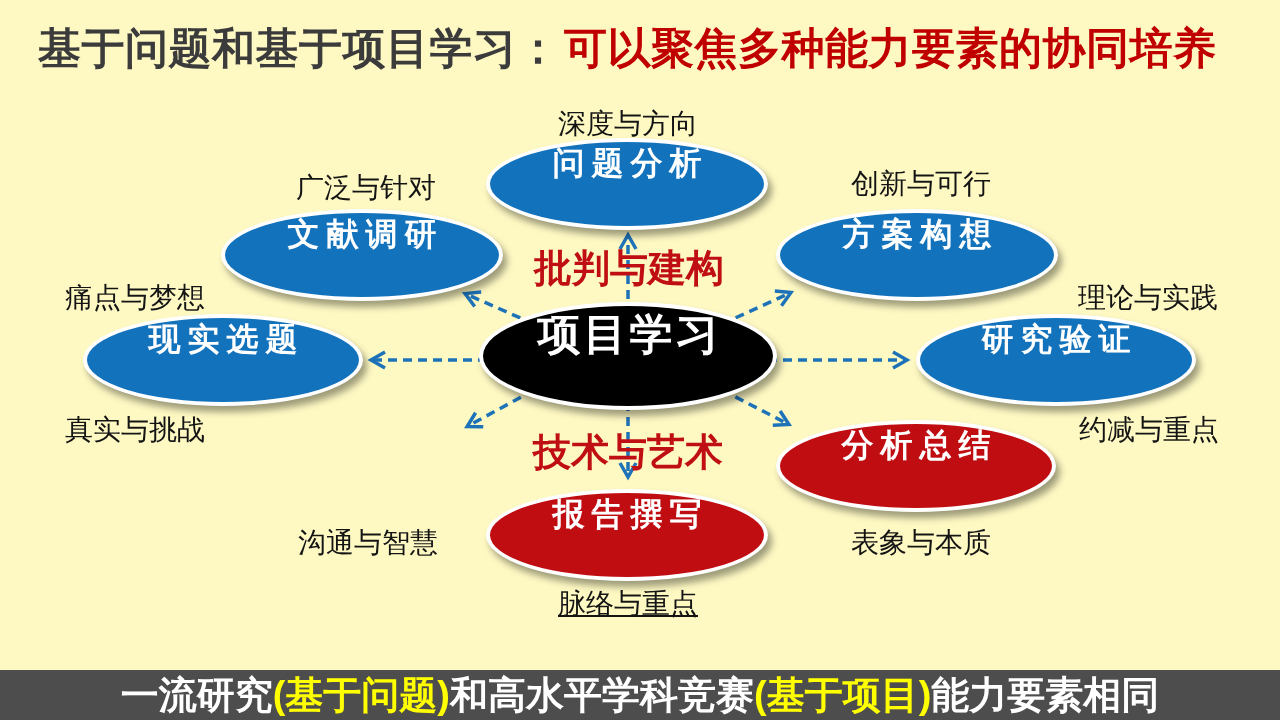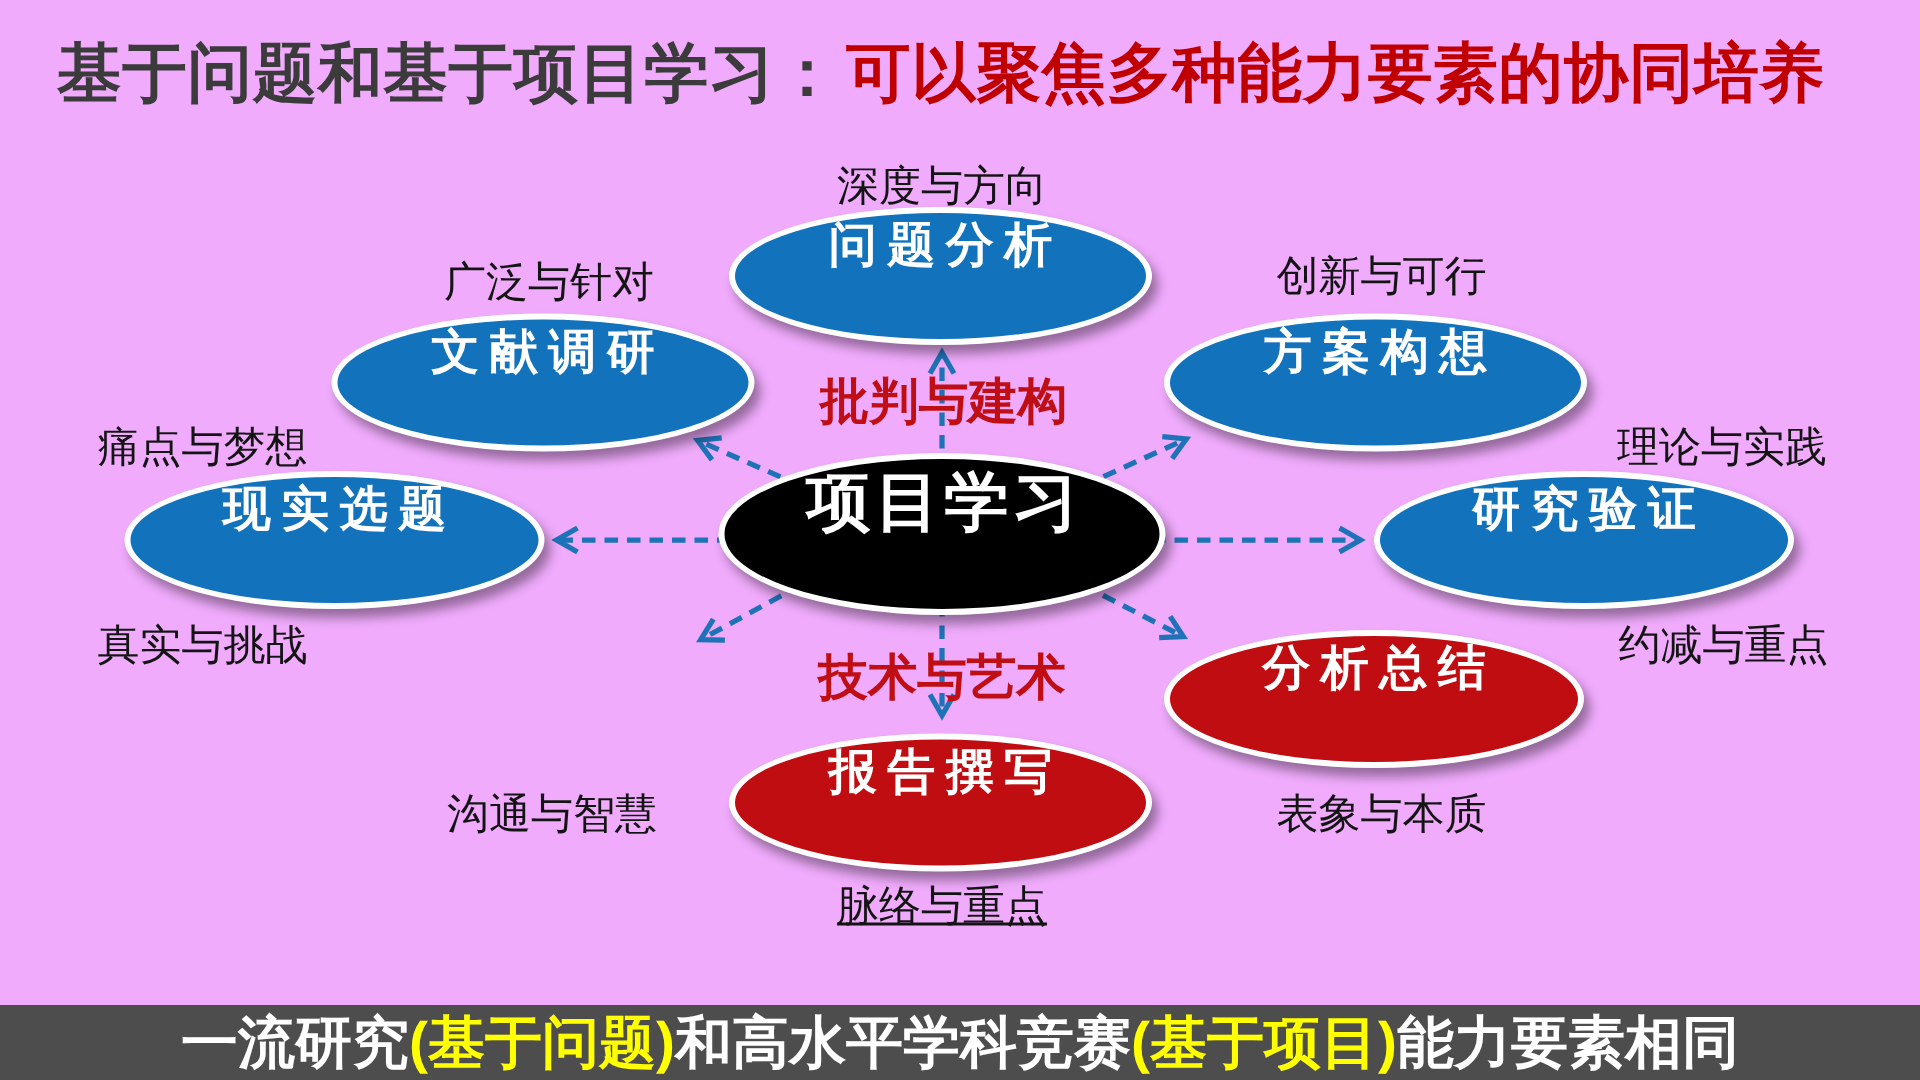--- a/index.html
+++ b/index.html
@@ -1,17 +1,17 @@
 <!DOCTYPE html>
 <html><head>
 <meta charset="utf-8">
 <style>
   html,body{margin:0;padding:0;background:#fff;}
   .slide{
-    position:relative;width:1280px;height:720px;background:#f0abfc;
+    position:relative;width:1280px;height:720px;background:#fef9c3;
     overflow:hidden;font-family:"Liberation Sans",sans-serif;
   }
   .title{
     position:absolute;left:38px;top:20px;font-size:43px;font-weight:900;
     white-space:nowrap;letter-spacing:0.5px;
   }
   .title .t-black{color:#3B3B3B;}
   .title .t-red{color:#C00000;margin-left:4px;}
   .arrows{position:absolute;left:0;top:0;z-index:1;}
   .node{
@@ -24,21 +24,21 @@
   .node.blue{background:#1272BC;}
   .node.red{background:#C00D12;}
   .node.black{background:#000000;font-size:43px;letter-spacing:3px;text-indent:3px;}
   .annotation{
     position:absolute;transform:translate(-50%,-50%);
     font-family:"Liberation Serif",serif;font-size:28px;color:#141414;
     white-space:nowrap;z-index:2;
   }
   .axis-label{
     position:absolute;transform:translate(-50%,-50%);
-    font-weight:900;font-size:33px;color:#C00F14;white-space:nowrap;z-index:3;
+    font-weight:900;font-size:38px;color:#C00F14;white-space:nowrap;z-index:3;
   }
   .footer{
     position:absolute;left:0;bottom:0;width:1280px;height:50px;background:#4D4D4D;
     display:flex;align-items:center;justify-content:center;
     font-size:38px;font-weight:900;white-space:nowrap;z-index:4;
   }
   .footer .w{color:#FFFFFF;}
   .footer .y{color:#FFFF00;}
 </style>
 </head>

